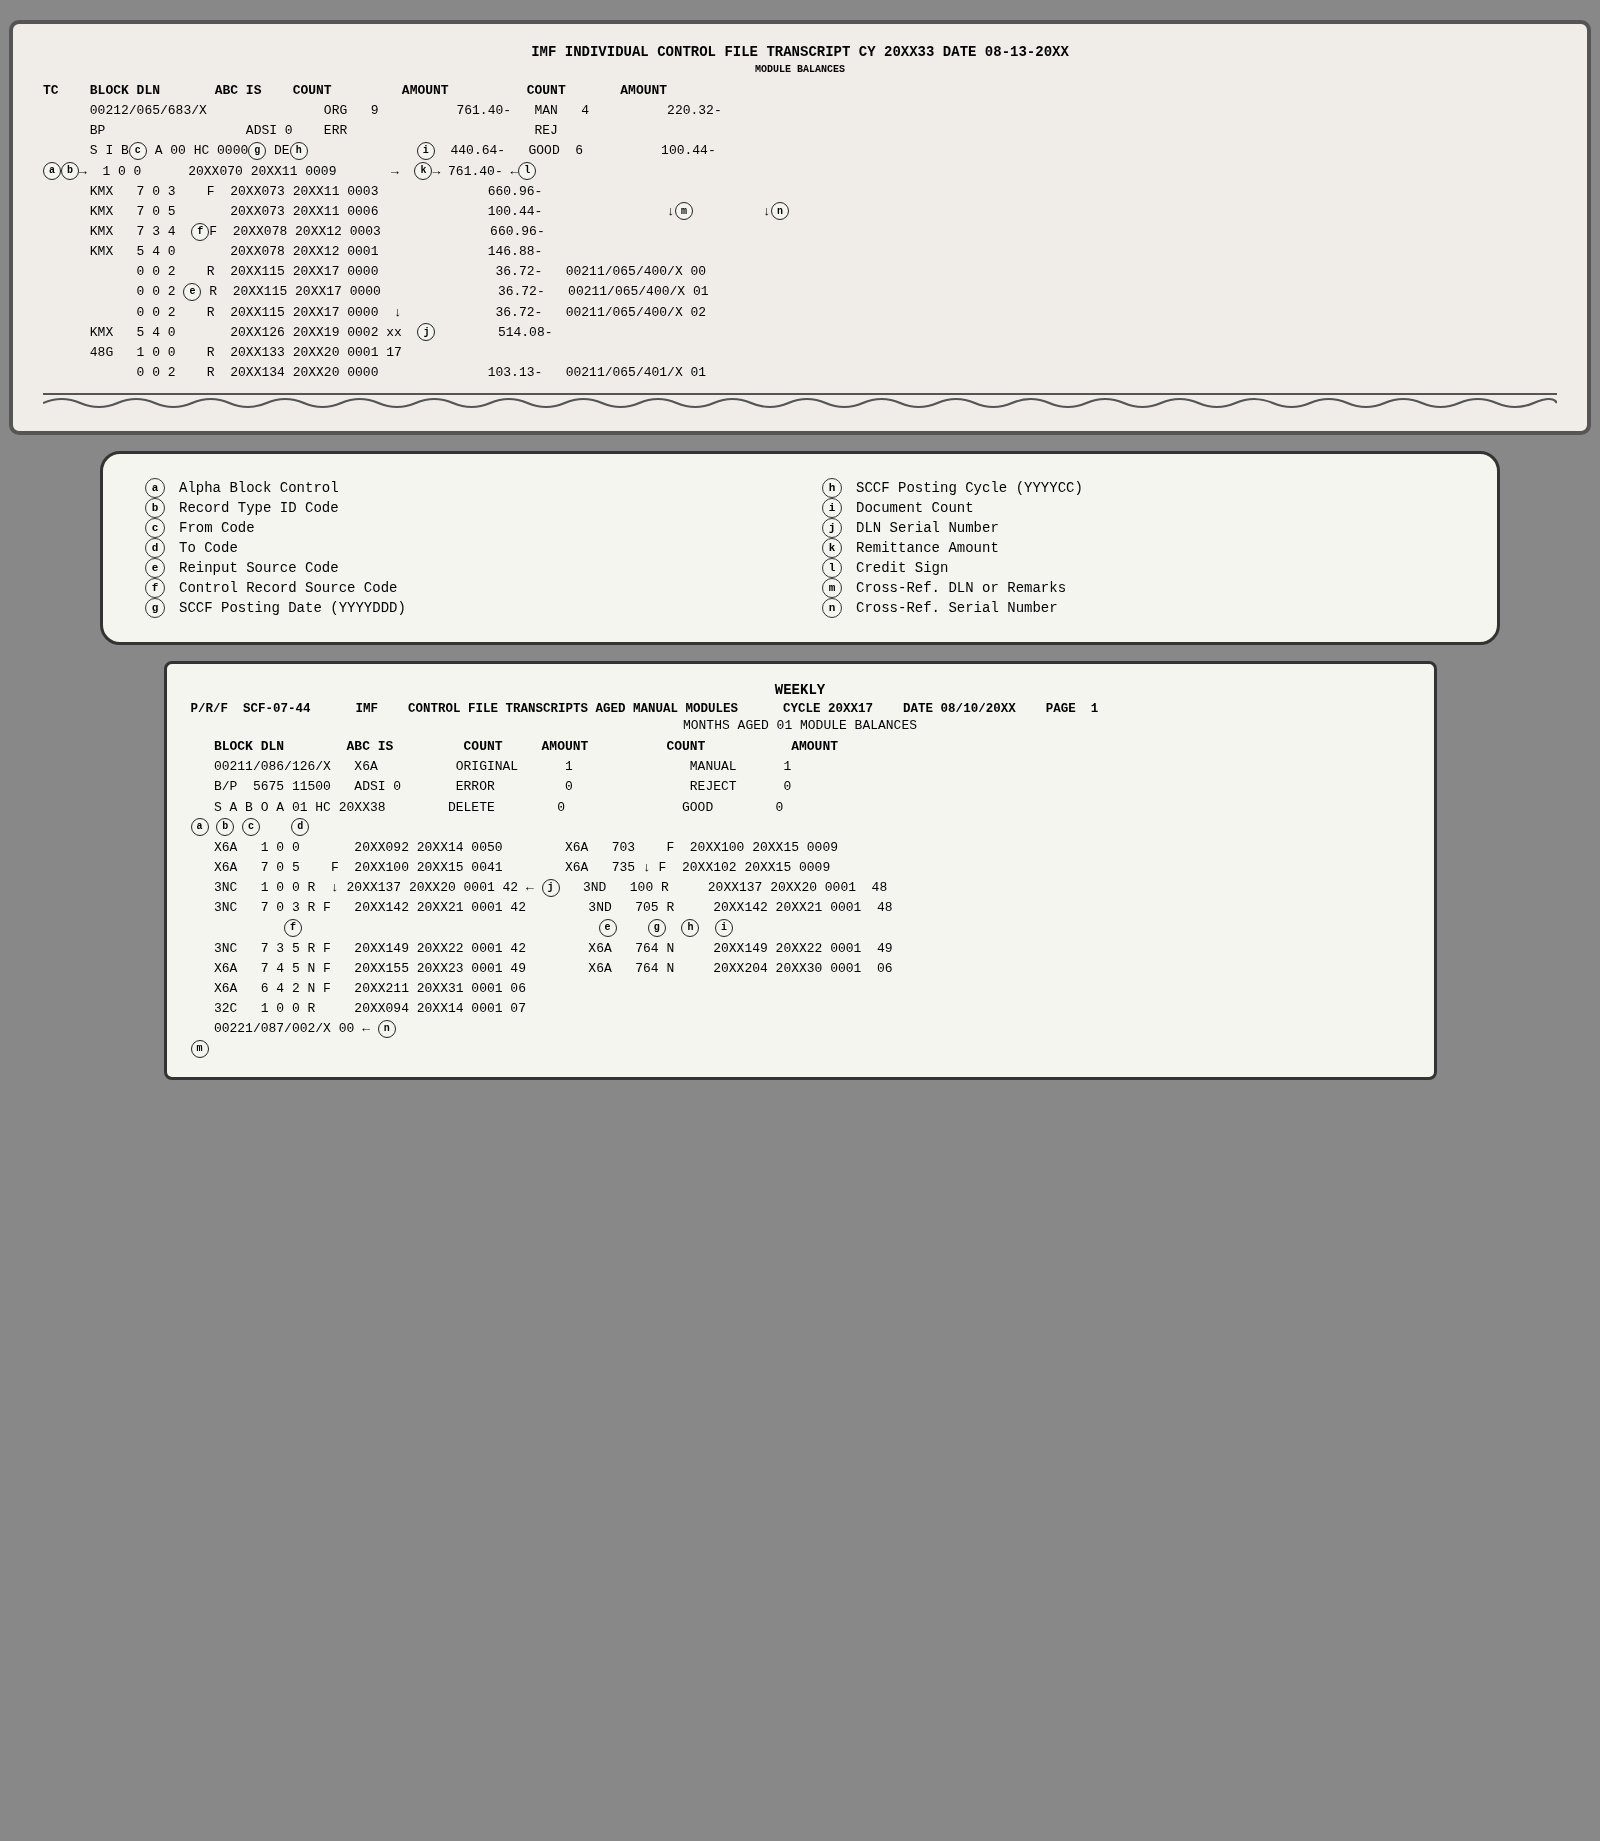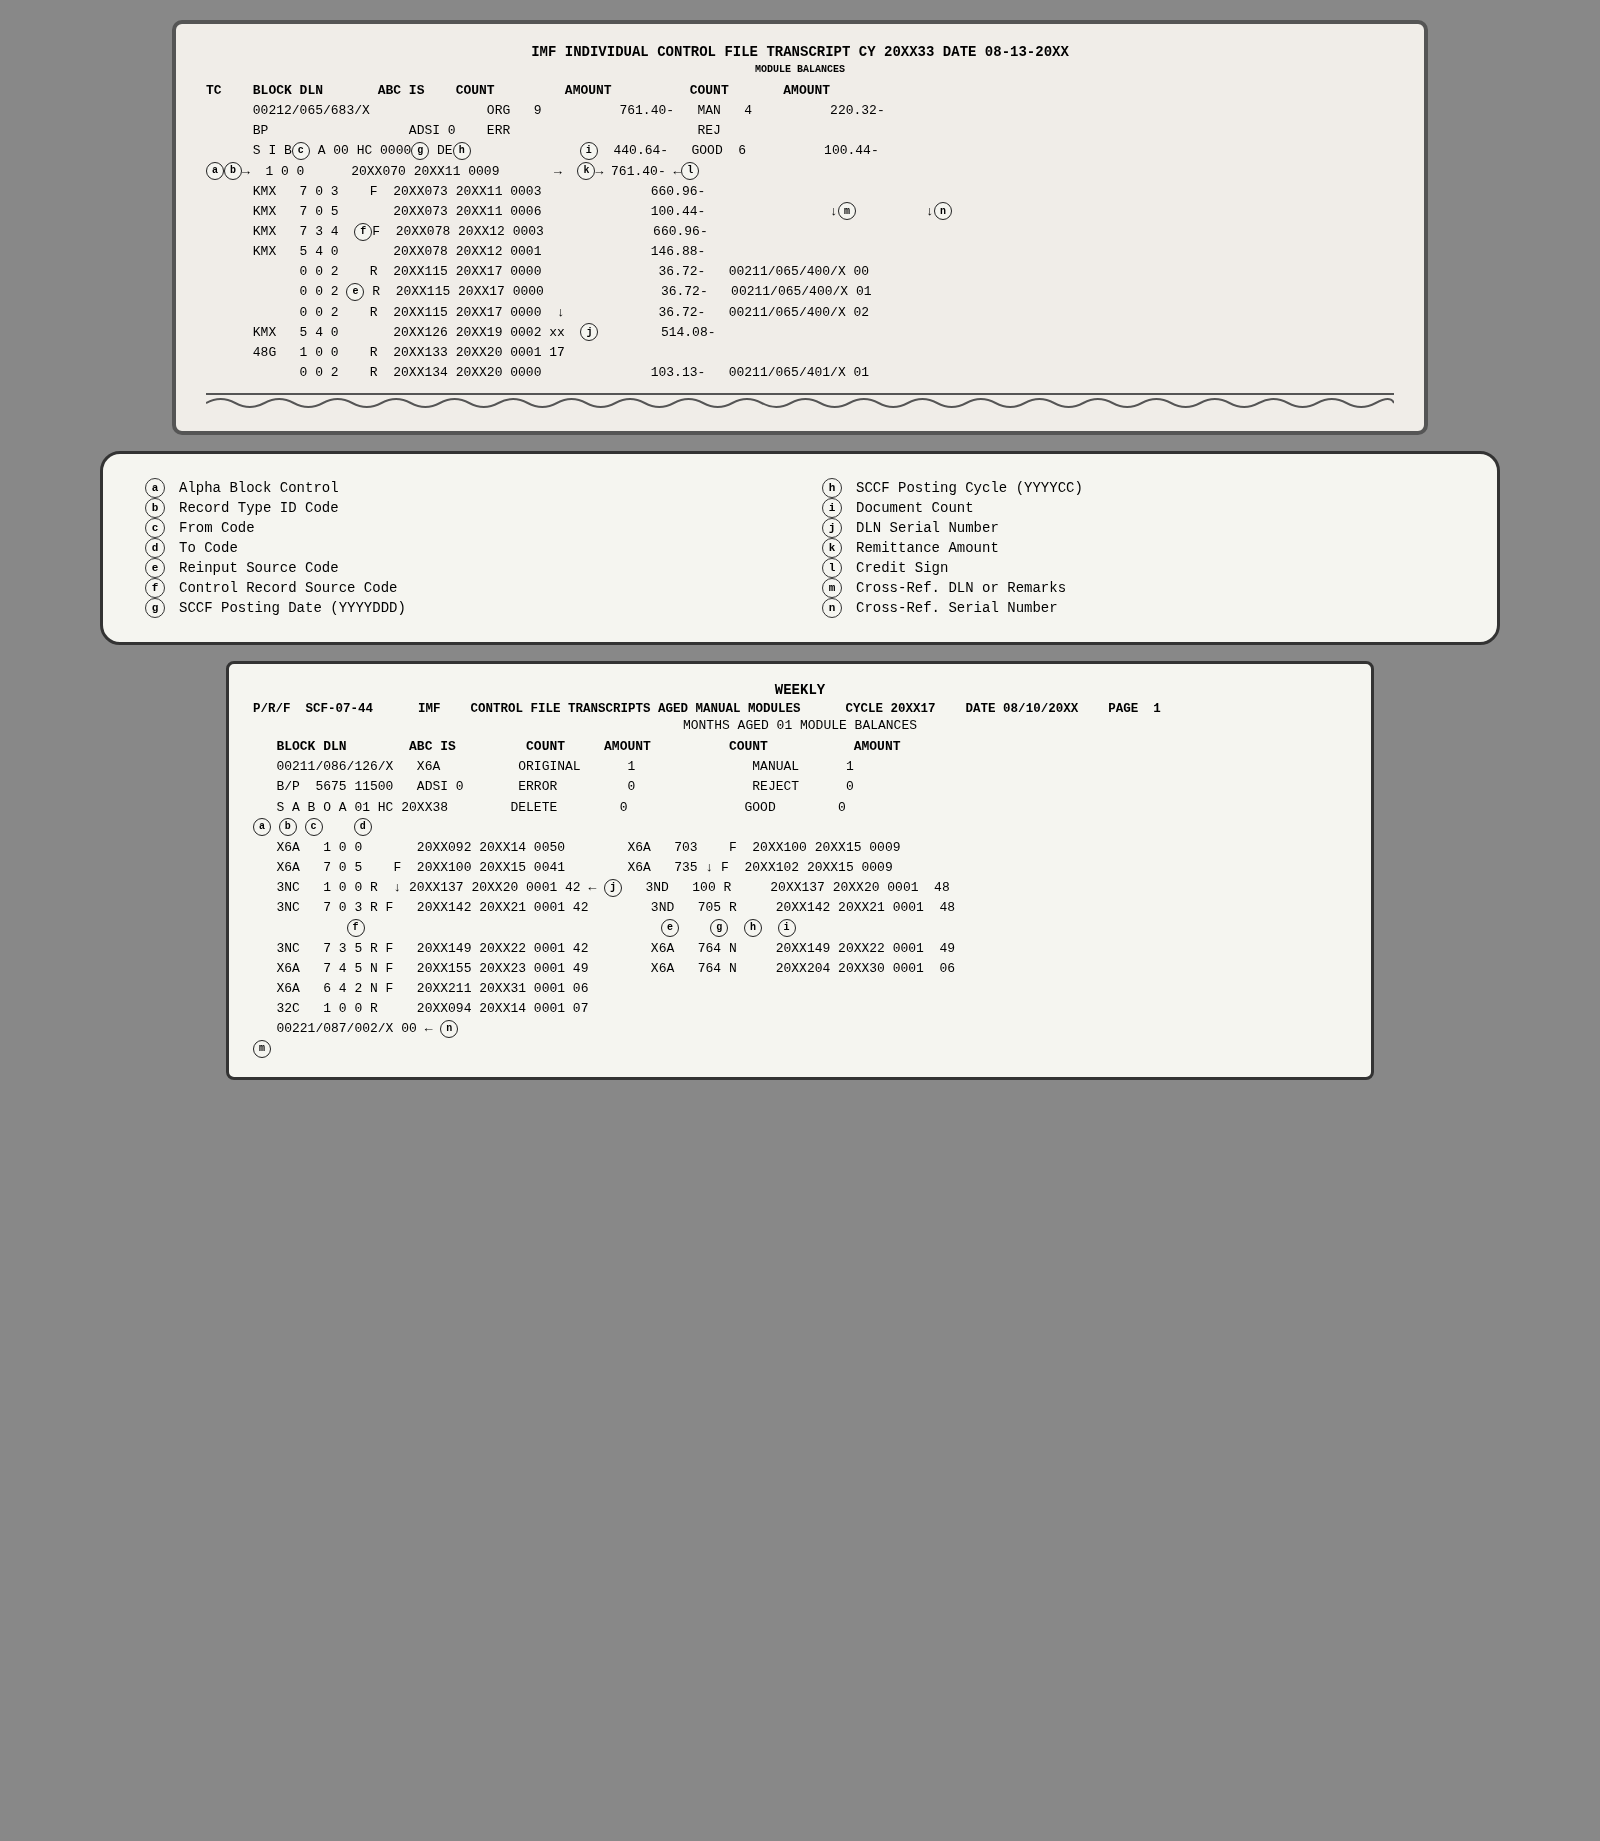--- a/index.html
+++ b/index.html
@@ -14,21 +14,21 @@
       align-items: center;
       padding: 20px;
       gap: 16px;
     }
 
     .panel-top {
       background: #f0ede8;
       border: 4px solid #555;
       border-radius: 10px;
       padding: 20px 30px;
-      width: 1256px;
+      width: 1582px;
       position: relative;
       
     }
 
     
     .circle-label {
       display: inline-flex;
       align-items: center;
       justify-content: center;
       width: 20px;
@@ -64,21 +64,21 @@
       font-family: 'Courier New', Courier, monospace;
       font-size: 14px;
     }
 
     
     .bottom-panel {
       background: #f5f5f0;
       border: 3px solid #333;
       border-radius: 8px;
       padding: 18px 24px;
-      width: 1148px;
+      width: 1273px;
     }
 
     
     .ci {
       display: inline-flex;
       align-items: center;
       justify-content: center;
       width: 18px;
       height: 18px;
       border: 1.5px solid #222;

